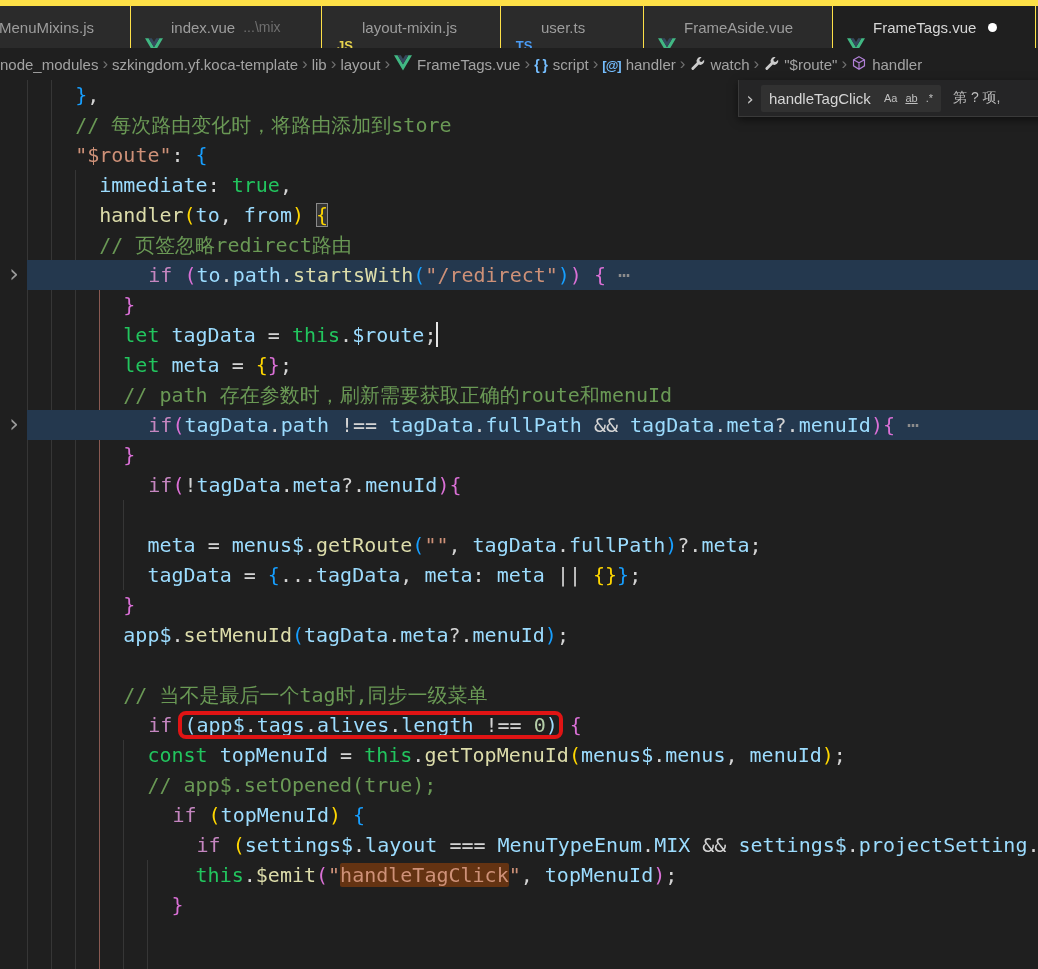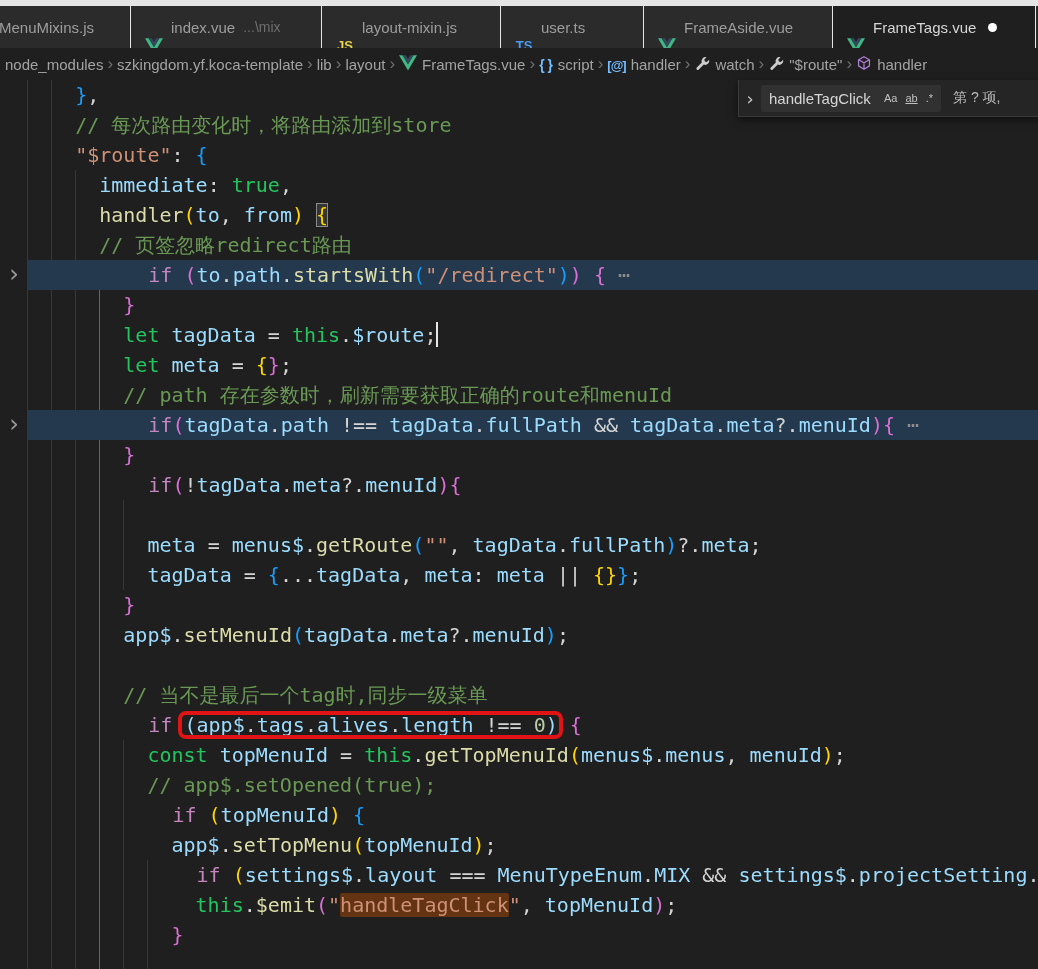--- a/index.html
+++ b/index.html
@@ -1,34 +1,34 @@
 <!DOCTYPE html>
 <html><head>
 <meta charset="utf-8">
 <style>
   * { margin:0; padding:0; box-sizing:border-box; }
   html,body { width:1038px; height:969px; overflow:hidden; background:#1f1f1f;
     font-family:"Liberation Sans", sans-serif; }
 
   
-  .tabbar { height:48px; background:#e5e5e5; display:flex; align-items:flex-end; }
+  .tabbar { height:48px; background:#fde047; display:flex; align-items:flex-end; }
   .tab { height:42px; display:flex; align-items:center; padding:0 13px;
     background:#2b2b2b; margin-right:1px; color:#9d9d9d; font-size:15px;
     white-space:nowrap; overflow:hidden; cursor:pointer; flex:none; }
   .tab.active { background:#1f1f1f; color:#d6d6d6; }
   .tab .ticon { width:20px; height:18px; display:flex; align-items:flex-start;
     justify-content:center; margin-right:7px; flex:none; font-weight:bold;margin-top:40px; }
   .tab .hint { color:#6f6f6f; font-size:14px; margin-left:8px; }
   .tab .dot { width:9px; height:9px; border-radius:50%; background:#ffffff; margin-left:12px; }
   .js-glyph { color:#e8d44d; font-size:13px; font-weight:bold; letter-spacing:0; }
   .ts-glyph { color:#4a9cf5; font-size:13px; font-weight:bold; }
 
   
   .crumbs { height:32px; background:#1f1f1f; display:flex; align-items:center;
-    padding-left:5px; color:#a3a3a3; font-size:15px; white-space:nowrap; overflow:hidden; }
+    color:#a3a3a3; font-size:15px; white-space:nowrap; overflow:hidden; }
   .crumb { display:flex; align-items:center; gap:5px; cursor:pointer; flex:none; }
   .crumb-sep { color:#707070; font-size:17px; margin:0 4px; flex:none; }
   .ic-braces { color:#75beff; font-weight:bold; font-size:14px; }
   .ic-default { color:#75beff; font-size:13px; font-weight:bold; letter-spacing:-1px; }
 
   
   #editor { position:relative; width:1038px; height:889px; background:#1f1f1f; }
   .guide { position:absolute; width:1px; background:#363636; z-index:0; }
   .guide.active { background:#8a5a52; }
   .line { position:relative; height:30px; line-height:30px; margin-left:27px;
@@ -213,21 +213,20 @@
     <div class="line">          <span class="tk-v">meta</span><span class="tk-o"> = </span><span class="tk-v">menus$</span><span class="tk-o">.</span><span class="tk-f">getRoute</span><span class="tk-b3">(</span><span class="tk-s">""</span><span class="tk-o">, </span><span class="tk-v">tagData</span><span class="tk-o">.</span><span class="tk-v">fullPath</span><span class="tk-b3">)</span><span class="tk-o">?.</span><span class="tk-v">meta</span><span class="tk-o">;</span></div>
     <div class="line">          <span class="tk-v">tagData</span><span class="tk-o"> = </span><span class="tk-b3">{</span><span class="tk-o">...</span><span class="tk-v">tagData</span><span class="tk-o">, </span><span class="tk-v">meta</span><span class="tk-o">: </span><span class="tk-v">meta</span><span class="tk-o"> || </span><span class="tk-b1">{</span><span class="tk-b1">}</span><span class="tk-b3">}</span><span class="tk-o">;</span></div>
     <div class="line">        <span class="tk-b2">}</span></div>
     <div class="line">        <span class="tk-v">app$</span><span class="tk-o">.</span><span class="tk-f">setMenuId</span><span class="tk-b3">(</span><span class="tk-v">tagData</span><span class="tk-o">.</span><span class="tk-v">meta</span><span class="tk-o">?.</span><span class="tk-v">menuId</span><span class="tk-b3">)</span><span class="tk-o">;</span></div>
     <div class="line"></div>
     <div class="line">        <span class="tk-c">// 当不是最后一个tag时,同步一级菜单</span></div>
     <div class="line">        <span class="tk-cf">if</span><span class="tk-o"> </span><span class="w-redbox"><span class="tk-pb">(</span><span class="tk-v">app$</span><span class="tk-o">.</span><span class="tk-v">tags</span><span class="tk-o">.</span><span class="tk-v">alives</span><span class="tk-o">.</span><span class="tk-v">length</span><span class="tk-o"> !== </span><span class="tk-n">0</span><span class="tk-pb">)</span></span><span class="tk-o"> </span><span class="tk-b2">{</span></div>
     <div class="line">          <span class="tk-k">const</span><span class="tk-o"> </span><span class="tk-v">topMenuId</span><span class="tk-o"> = </span><span class="tk-k">this</span><span class="tk-o">.</span><span class="tk-f">getTopMenuId</span><span class="tk-b1">(</span><span class="tk-v">menus$</span><span class="tk-o">.</span><span class="tk-v">menus</span><span class="tk-o">, </span><span class="tk-v">menuId</span><span class="tk-b1">)</span><span class="tk-o">;</span></div>
     <div class="line">          <span class="tk-c">// app$.setOpened(true);</span></div>
     <div class="line">          <span class="tk-cf">if</span><span class="tk-o"> </span><span class="tk-b1">(</span><span class="tk-v">topMenuId</span><span class="tk-b1">)</span><span class="tk-o"> </span><span class="tk-b3">{</span></div>
-    <div class="line">            <span class="tk-v">app$</span><span class="tk-o">.</span><span class="tk-f">setTopMenu</span><span class="tk-b1">(</span><span class="tk-v">topMenuId</span><span class="tk-b1">)</span><span class="tk-o">;</span></div>
     <div class="line">            <span class="tk-cf">if</span><span class="tk-o"> </span><span class="tk-b1">(</span><span class="tk-v">settings$</span><span class="tk-o">.</span><span class="tk-v">layout</span><span class="tk-o"> === </span><span class="tk-v">MenuTypeEnum</span><span class="tk-o">.</span><span class="tk-v">MIX</span><span class="tk-o"> &amp;&amp; </span><span class="tk-v">settings$</span><span class="tk-o">.</span><span class="tk-v">projectSetting</span><span class="tk-o">.</span></div>
     <div class="line">              <span class="tk-k">this</span><span class="tk-o">.</span><span class="tk-f">$emit</span><span class="tk-b2">(</span><span class="tk-s">"</span><span class="w-match"><span class="tk-s">handleTagClick</span></span><span class="tk-s">"</span><span class="tk-o">, </span><span class="tk-v">topMenuId</span><span class="tk-b2">)</span><span class="tk-o">;</span></div>
     <div class="line">            <span class="tk-b2">}</span></div>
   </div>
 
 <div class="findw">
   <div class="expand">›</div>
   <div class="find-input">
     <span class="q">handleTagClick</span>
     <span class="find-opt">Aa</span>

